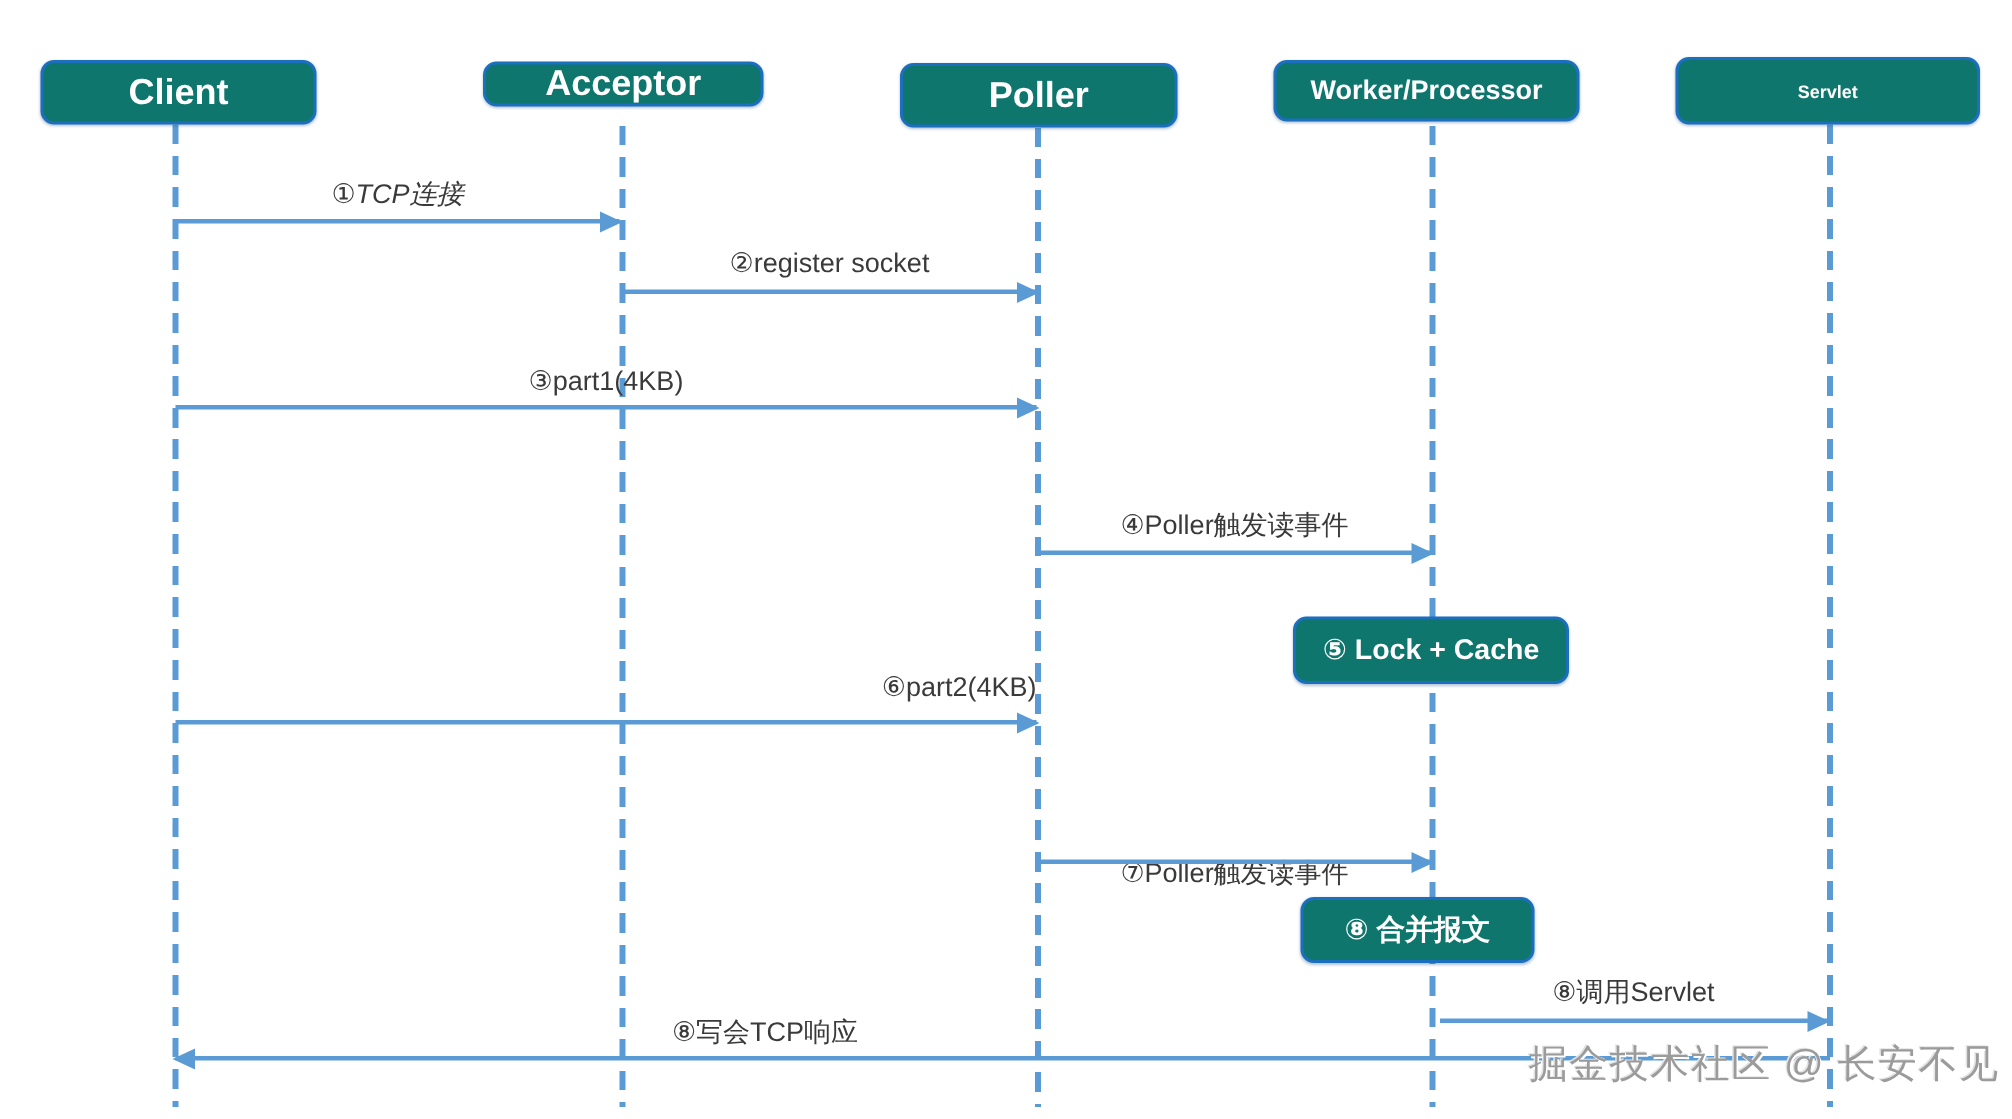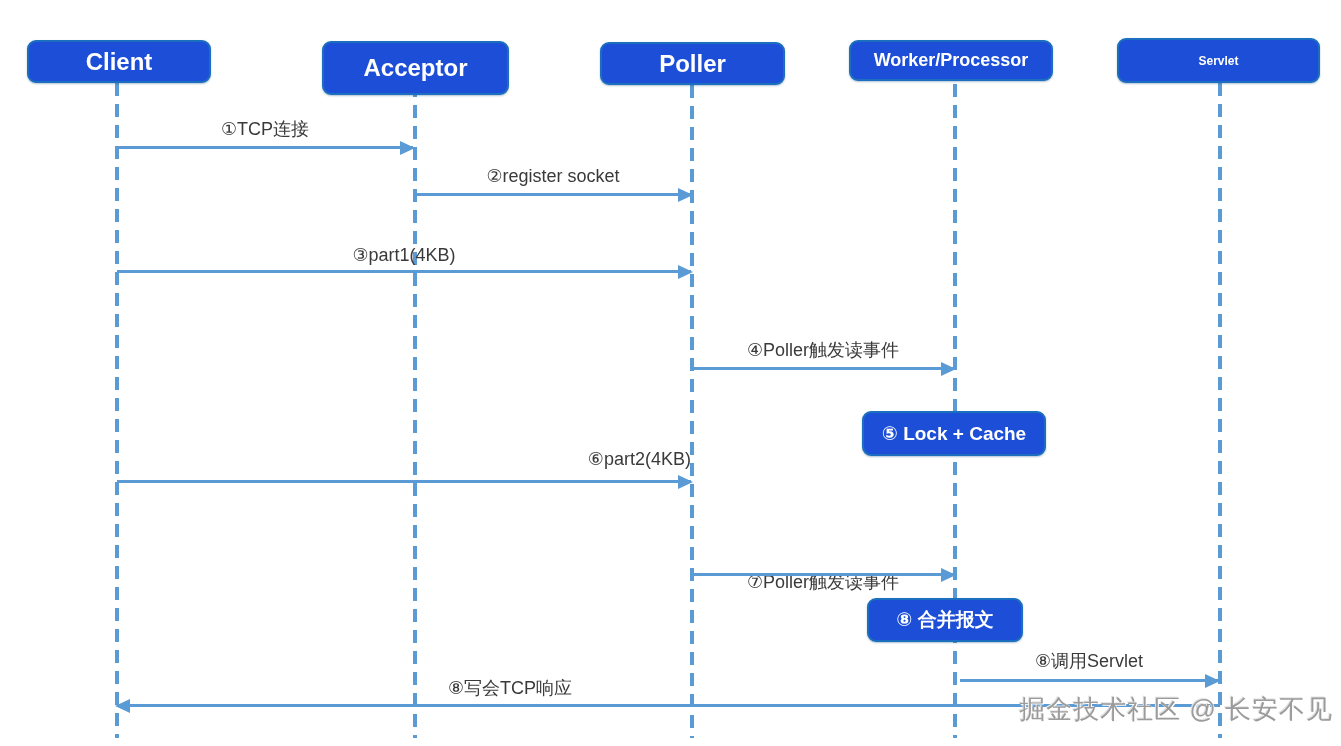--- a/index.html
+++ b/index.html
@@ -10,21 +10,21 @@
     width: 1341px;
     height: 746px;
     background: #ffffff;
     overflow: hidden;
   }
 
   
   .node {
     position: absolute;
     box-sizing: border-box;
-    background: #1d4ed8;
+    background: #0f766e;
     border: 2.5px solid #1c6fbf;
     border-radius: 9px;
     color: #ffffff;
     display: flex;
     align-items: center;
     justify-content: center;
     font-weight: 600;
     box-shadow: 0 1px 2px rgba(30,80,130,0.35);
     white-space: nowrap;
   }
@@ -91,34 +91,34 @@
 
   <div class="lifeline" style="left:115px; top:83px; height:655px;"></div>
   <div class="lifeline" style="left:413px; top:84px; height:654px;"></div>
   <div class="lifeline" style="left:690px; top:85px; height:653px;"></div>
   <div class="lifeline" style="left:953px; top:84px; height:654px;"></div>
   <div class="lifeline" style="left:1218px; top:83px; height:655px;"></div>
 
   <div class="node" style="left:27px;  top:40px; width:184px; height:43px; font-size:24px;">
     <span>Client</span>
   </div>
-  <div class="node" style="left:322px; top:41px; width:187px; height:54px; font-size:24px;">
+  <div class="node" style="left:322px; top:41px; width:187px; height:30px; font-size:24px;">
     <span>Acceptor</span>
   </div>
   <div class="node" style="left:600px; top:42px; width:185px; height:43px; font-size:24px;">
     <span>Poller</span>
   </div>
   <div class="node" style="left:849px; top:40px; width:204px; height:41px; font-size:18px;">
     <span>Worker/Processor</span>
   </div>
   <div class="node" style="left:1117px; top:38px; width:203px; height:45px; font-size:12px;">
     <span>Servlet</span>
   </div>
 
-  <div class="msg-label" style="left:117px; top:117px; width:296px;">①TCP连接</div>
+  <div class="msg-label" style="left:117px; top:117px; width:296px;font-style:italic;">①TCP连接</div>
   <div class="arrow right" style="left:117px; top:146px; width:296px;"></div>
 
   <div class="msg-label" style="left:415px; top:165px; width:276px;">②register socket</div>
   <div class="arrow right" style="left:415px; top:193px; width:276px;"></div>
 
   <div class="msg-label" style="left:117px; top:244px; width:574px;">③part1(4KB)</div>
   <div class="arrow right" style="left:117px; top:270px; width:574px;"></div>
 
   <div class="msg-label" style="left:692px; top:338px; width:262px;">④Poller触发读事件</div>
   <div class="arrow right" style="left:692px; top:367px; width:262px;"></div>

